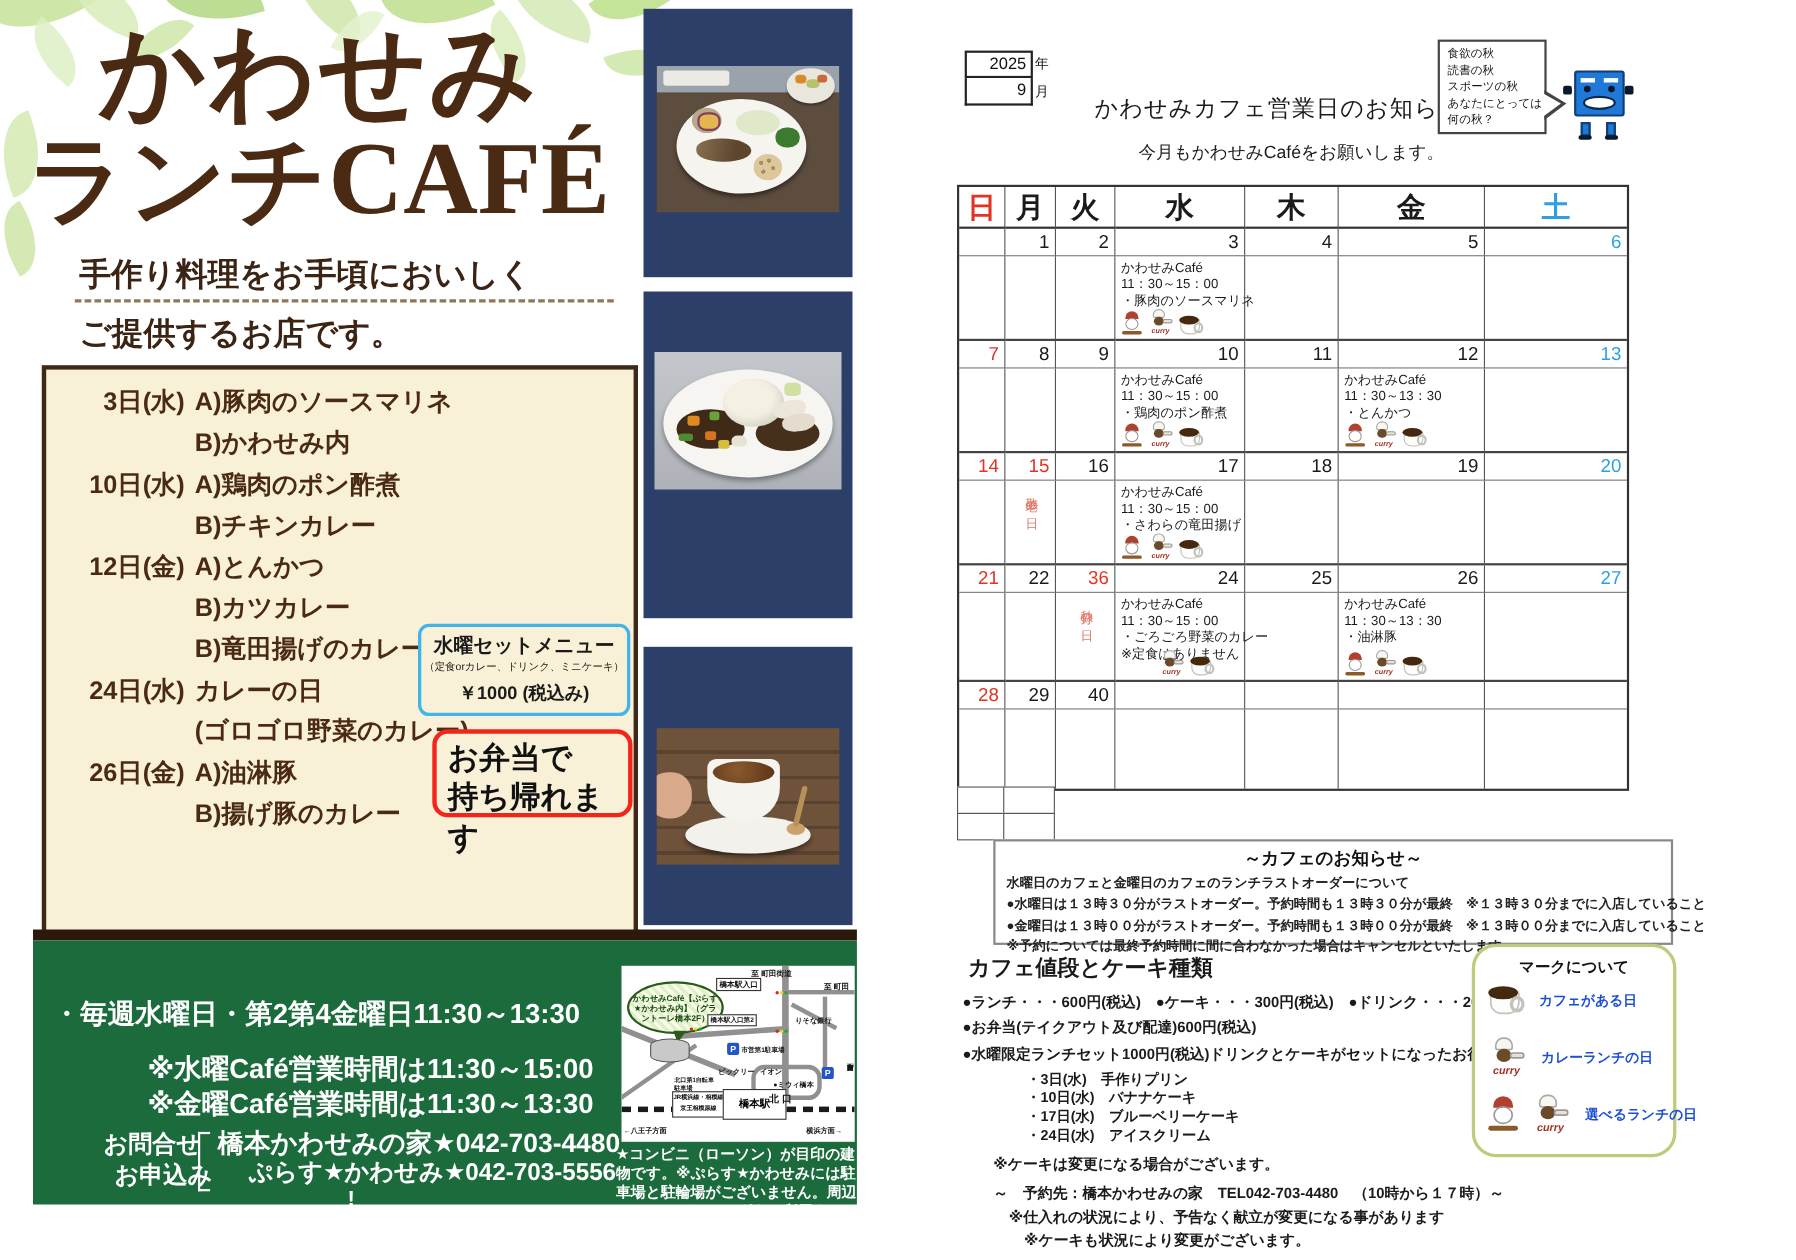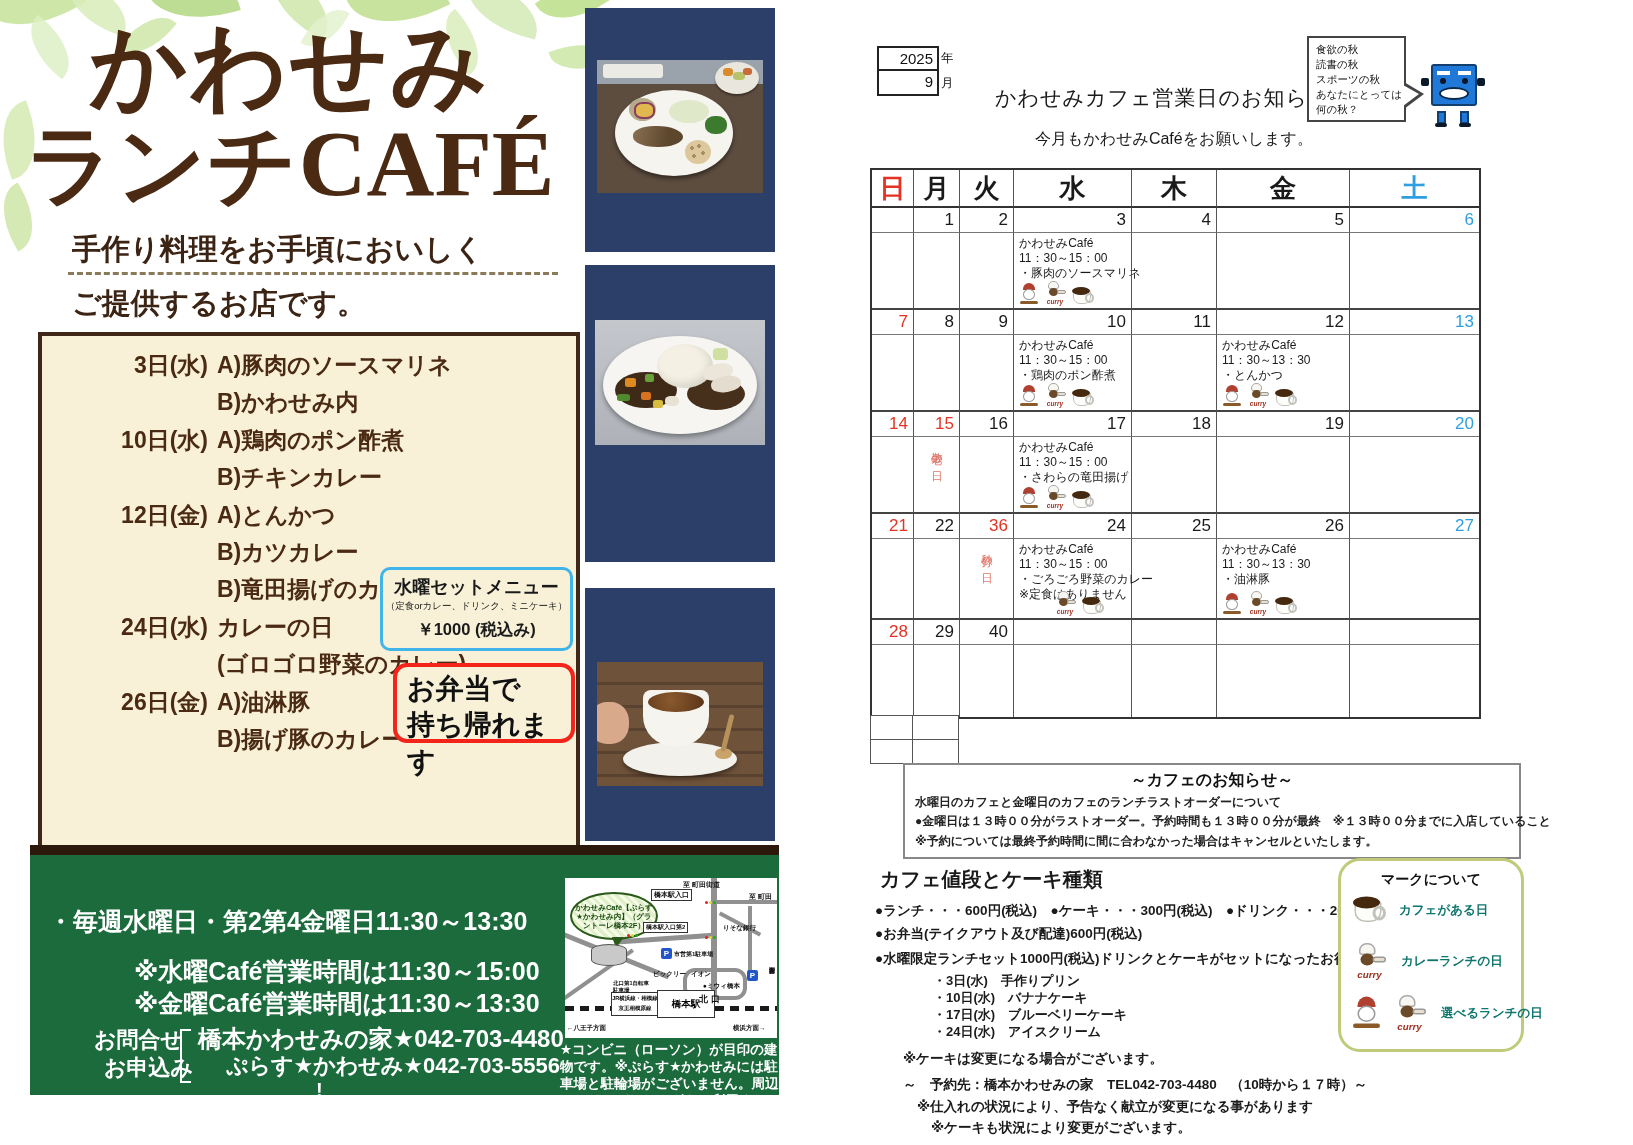--- a/index.html
+++ b/index.html
@@ -16,21 +16,21 @@
   #tagline1{position:absolute;left:72px;top:230px;font-size:29px;font-weight:bold;color:#3c2414;}
   #dash-sep{position:absolute;left:68px;top:272px;width:490px;border-top:3px dashed #8a7a58;}
   #tagline2{position:absolute;left:72px;top:284px;font-size:29px;font-weight:bold;color:#3c2414;}
 
   #menu-box{position:absolute;left:38px;top:332px;width:542px;height:520px;background:#f8f1d8;
             border:4px solid #3f2817;box-sizing:border-box;}
   .menu-head{margin-top:12px;text-align:center;color:#4b2a14;white-space:nowrap;}
   .menu-head .big{font-size:31px;font-weight:bold;}
   .menu-head .note{font-size:19px;font-weight:bold;}
   #menu-items{margin-top:14px;}
-  .m-row{height:37.4px;font-weight:bold;color:#4b2a14;font-size:23px;padding-left:14px;white-space:nowrap;margin-left:40px;}
+  .m-row{height:37.4px;font-weight:bold;color:#4b2a14;font-size:23px;padding-left:14px;white-space:nowrap;}
   .m-day{display:inline-block;width:112px;text-align:right;}
   .m-line{margin-left:9px;}
 
   #wed-set-box{position:absolute;left:380px;top:567px;width:193px;height:84px;background:#f8f1d8;
                border:3px solid #41b5e9;border-radius:10px;box-sizing:border-box;text-align:center;color:#1a1a1a;}
   #wed-set-box .t{font-size:18px;font-weight:bold;margin-top:5px;}
   #wed-set-box .d{font-size:9.5px;margin-top:1px;}
   #wed-set-box .p{font-size:16.5px;font-weight:bold;margin-top:6px;}
 
   #bento-box{position:absolute;left:393px;top:663px;width:182px;height:80px;background:#f8f1d8;
@@ -217,21 +217,21 @@
   .pr-n1{left:28px;top:184px;font-size:13.5px;}
   .pr-rs{left:28px;top:210px;font-size:13.5px;}
   .pr-n2{left:42px;top:232px;font-size:13.5px;}
   .pr-n3{left:56px;top:253px;font-size:13.5px;}
 
   
   #legend{position:absolute;left:1338px;top:858px;width:186px;height:194px;border:3px solid #c0ca7a;
           border-radius:22px;background:#fff;box-sizing:border-box;}
   #legend .lg-title{text-align:center;font-size:14px;font-weight:bold;color:#111;margin-top:10px;}
   .lg-row{position:absolute;left:12px;display:flex;align-items:center;gap:10px;}
-  .lg-row .lbl{font-size:12.5px;color:#0f766e;font-weight:bold;white-space:nowrap;}
+  .lg-row .lbl{font-size:12.5px;color:#1d4ed8;font-weight:bold;white-space:nowrap;}
   .lg1{top:40px;} .lg2{top:88px;} .lg3{top:140px;}
   .scale16{transform:scale(1.5);transform-origin:left center;}
 </style>
 </head>
 <body>
 
 <div id="canvas">
 
   <div>
 
@@ -670,20 +670,21 @@
     <div id="stub">
         <div></div>
         <div></div>
         <div></div>
         <div></div>
       </div>
 
     <div id="notice-box">
       <div class="n-title">～カフェのお知らせ～</div>
       <div class="n-line">水曜日のカフェと金曜日のカフェのランチラストオーダーについて</div>
+      <div class="n-line">●水曜日は１３時３０分がラストオーダー。予約時間も１３時３０分が最終　※１３時３０分までに入店していること</div>
       <div class="n-line">●金曜日は１３時００分がラストオーダー。予約時間も１３時００分が最終　※１３時００分までに入店していること</div>
       <div class="n-line">※予約については最終予約時間に間に合わなかった場合はキャンセルといたします。</div>
     </div>
 
     <div id="prices">
       <div class="pr-head">カフェ値段とケーキ種類</div>
       <div class="pr-l1">●ランチ・・・600円(税込)　●ケーキ・・・300円(税込)　●ドリンク・・・200円(税込)</div>
       <div class="pr-l2">●お弁当(テイクアウト及び配達)600円(税込)</div>
       <div class="pr-l3">●水曜限定ランチセット1000円(税込)ドリンクとケーキがセットになったお得なセット</div>
       <div class="pr-s1">・3日(水)　手作りプリン</div>

